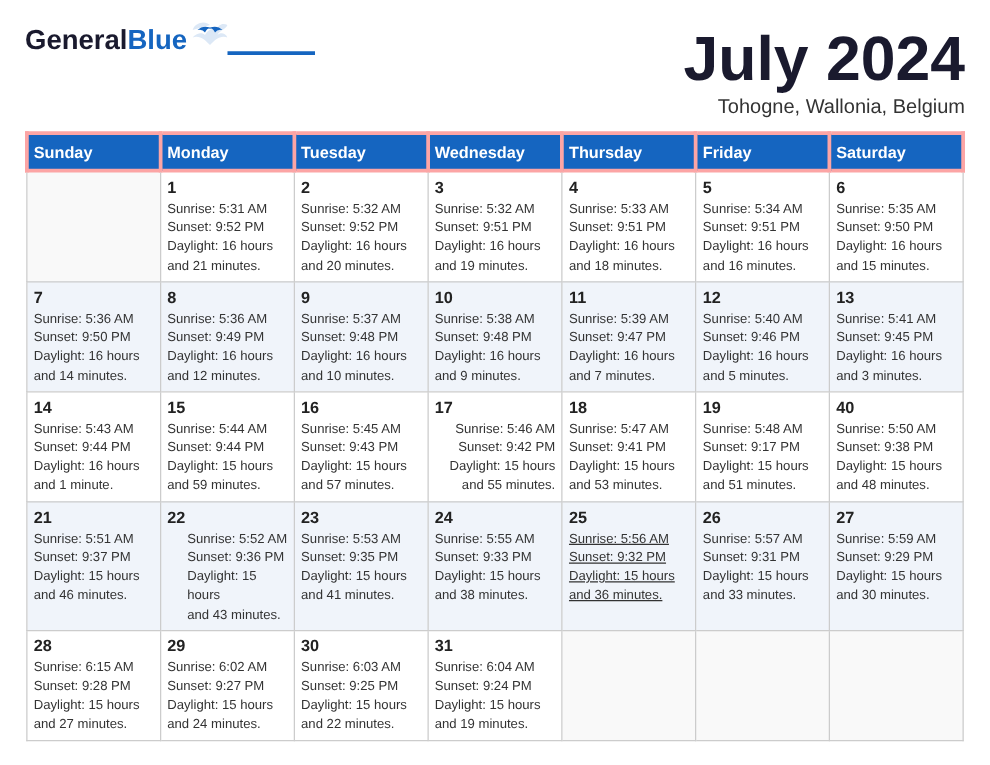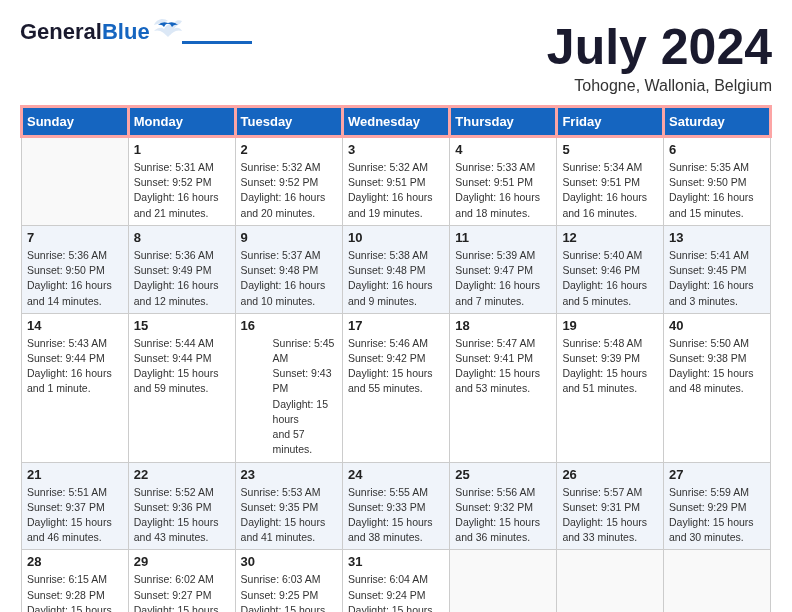--- a/index.html
+++ b/index.html
@@ -225,43 +225,43 @@
         </td>
         <td>
           <div class="day-number">15</div>
           <div class="day-info" style="white-space: pre-line;">Sunrise: 5:44 AM
 Sunset: 9:44 PM
 Daylight: 15 hours
 and 59 minutes.</div>
         </td>
         <td>
           <div class="day-number">16</div>
-          <div class="day-info" style="white-space: pre-line; margin-left: 32px;">Sunrise: 5:45 AM
+          <div class="day-info" style="white-space: pre-line;">Sunrise: 5:45 AM
 Sunset: 9:43 PM
 Daylight: 15 hours
 and 57 minutes.</div>
         </td>
         <td>
           <div class="day-number">17</div>
-          <div class="day-info" style="white-space: pre-line;">Sunrise: 5:46 AM
+          <div class="day-info" style="white-space: pre-line; text-align: right;">Sunrise: 5:46 AM
 Sunset: 9:42 PM
 Daylight: 15 hours
 and 55 minutes.</div>
         </td>
         <td>
           <div class="day-number">18</div>
           <div class="day-info" style="white-space: pre-line;">Sunrise: 5:47 AM
 Sunset: 9:41 PM
 Daylight: 15 hours
 and 53 minutes.</div>
         </td>
         <td>
           <div class="day-number">19</div>
           <div class="day-info" style="white-space: pre-line;">Sunrise: 5:48 AM
-Sunset: 9:39 PM
+Sunset: 9:17 PM
 Daylight: 15 hours
 and 51 minutes.</div>
         </td>
         <td>
           <div class="day-number">40</div>
           <div class="day-info" style="white-space: pre-line;">Sunrise: 5:50 AM
 Sunset: 9:38 PM
 Daylight: 15 hours
 and 48 minutes.</div>
         </td>
@@ -269,42 +269,42 @@
       <tr class="row-alt">
         <td>
           <div class="day-number">21</div>
           <div class="day-info" style="white-space: pre-line;">Sunrise: 5:51 AM
 Sunset: 9:37 PM
 Daylight: 15 hours
 and 46 minutes.</div>
         </td>
         <td>
           <div class="day-number">22</div>
-          <div class="day-info" style="white-space: pre-line;">Sunrise: 5:52 AM
+          <div class="day-info" style="white-space: pre-line; margin-left: 16px;">Sunrise: 5:52 AM
 Sunset: 9:36 PM
 Daylight: 15 hours
 and 43 minutes.</div>
         </td>
         <td>
           <div class="day-number">23</div>
           <div class="day-info" style="white-space: pre-line;">Sunrise: 5:53 AM
 Sunset: 9:35 PM
 Daylight: 15 hours
 and 41 minutes.</div>
         </td>
         <td>
           <div class="day-number">24</div>
           <div class="day-info" style="white-space: pre-line;">Sunrise: 5:55 AM
 Sunset: 9:33 PM
 Daylight: 15 hours
 and 38 minutes.</div>
         </td>
         <td>
           <div class="day-number">25</div>
-          <div class="day-info" style="white-space: pre-line;">Sunrise: 5:56 AM
+          <div class="day-info" style="white-space: pre-line; text-decoration: underline;">Sunrise: 5:56 AM
 Sunset: 9:32 PM
 Daylight: 15 hours
 and 36 minutes.</div>
         </td>
         <td>
           <div class="day-number">26</div>
           <div class="day-info" style="white-space: pre-line;">Sunrise: 5:57 AM
 Sunset: 9:31 PM
 Daylight: 15 hours
 and 33 minutes.</div>

